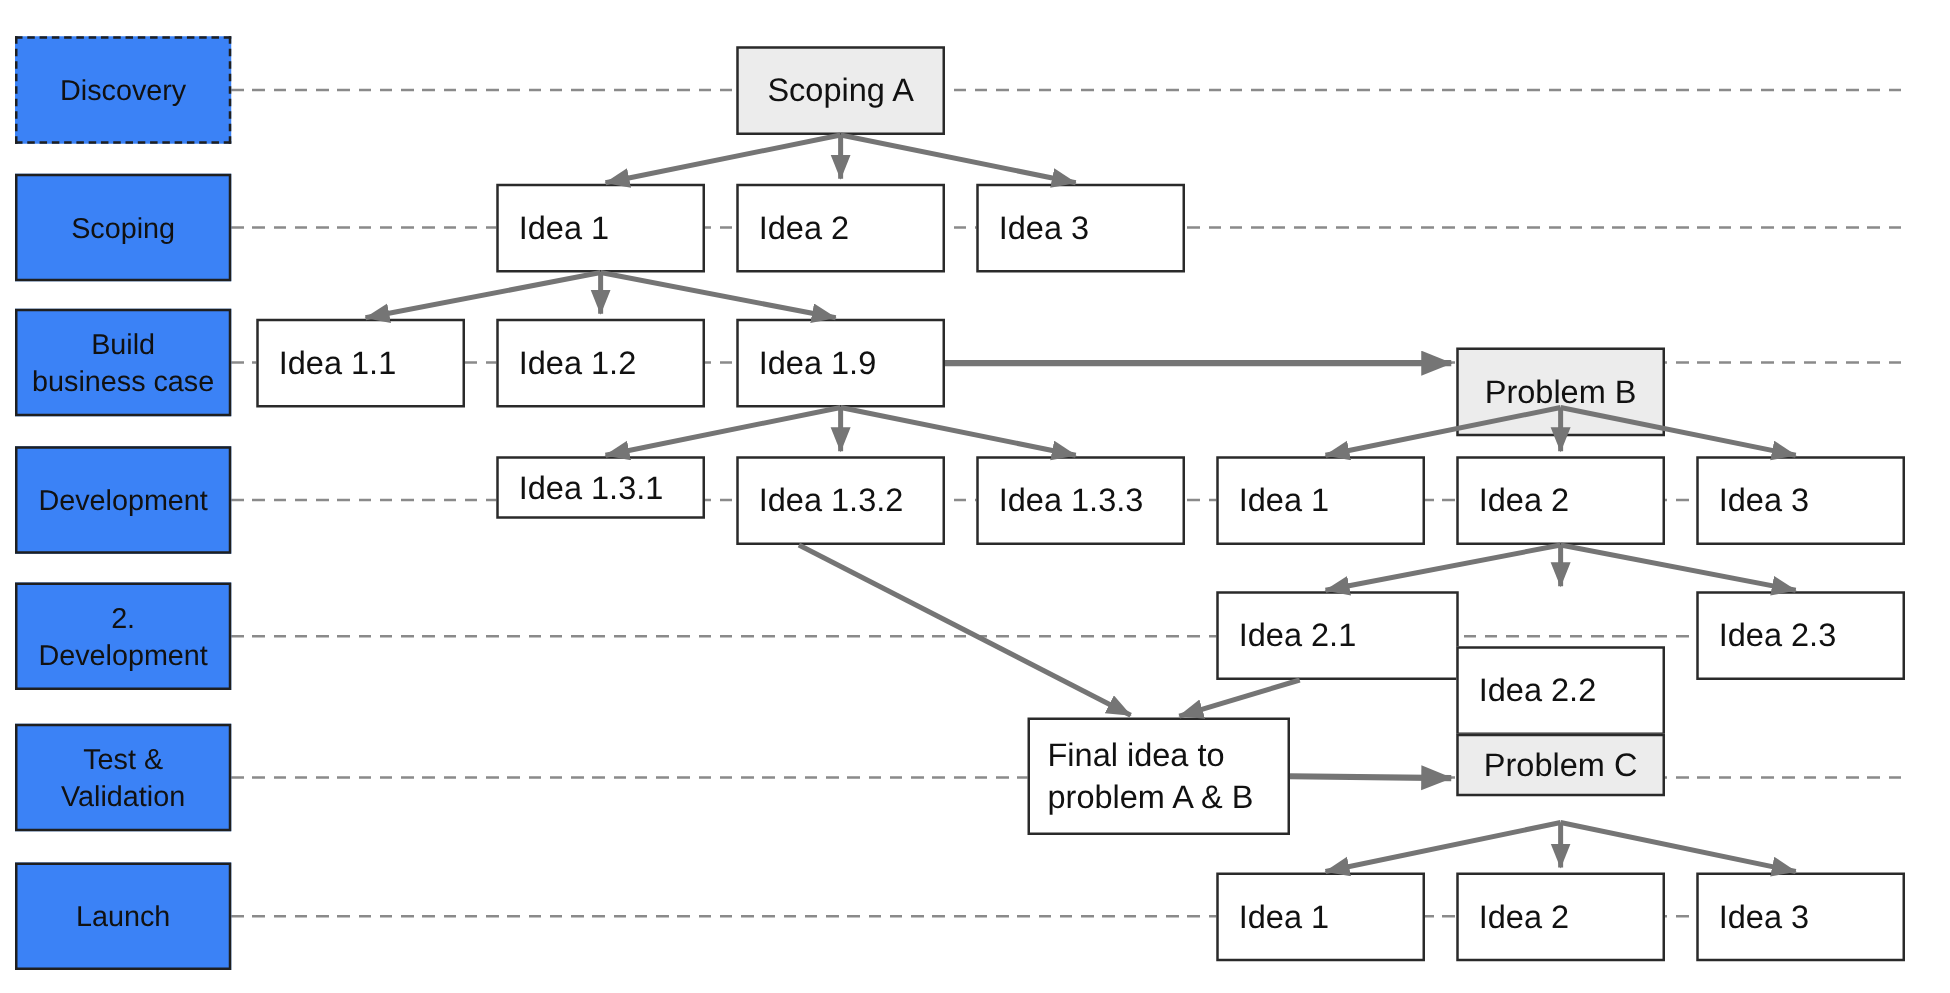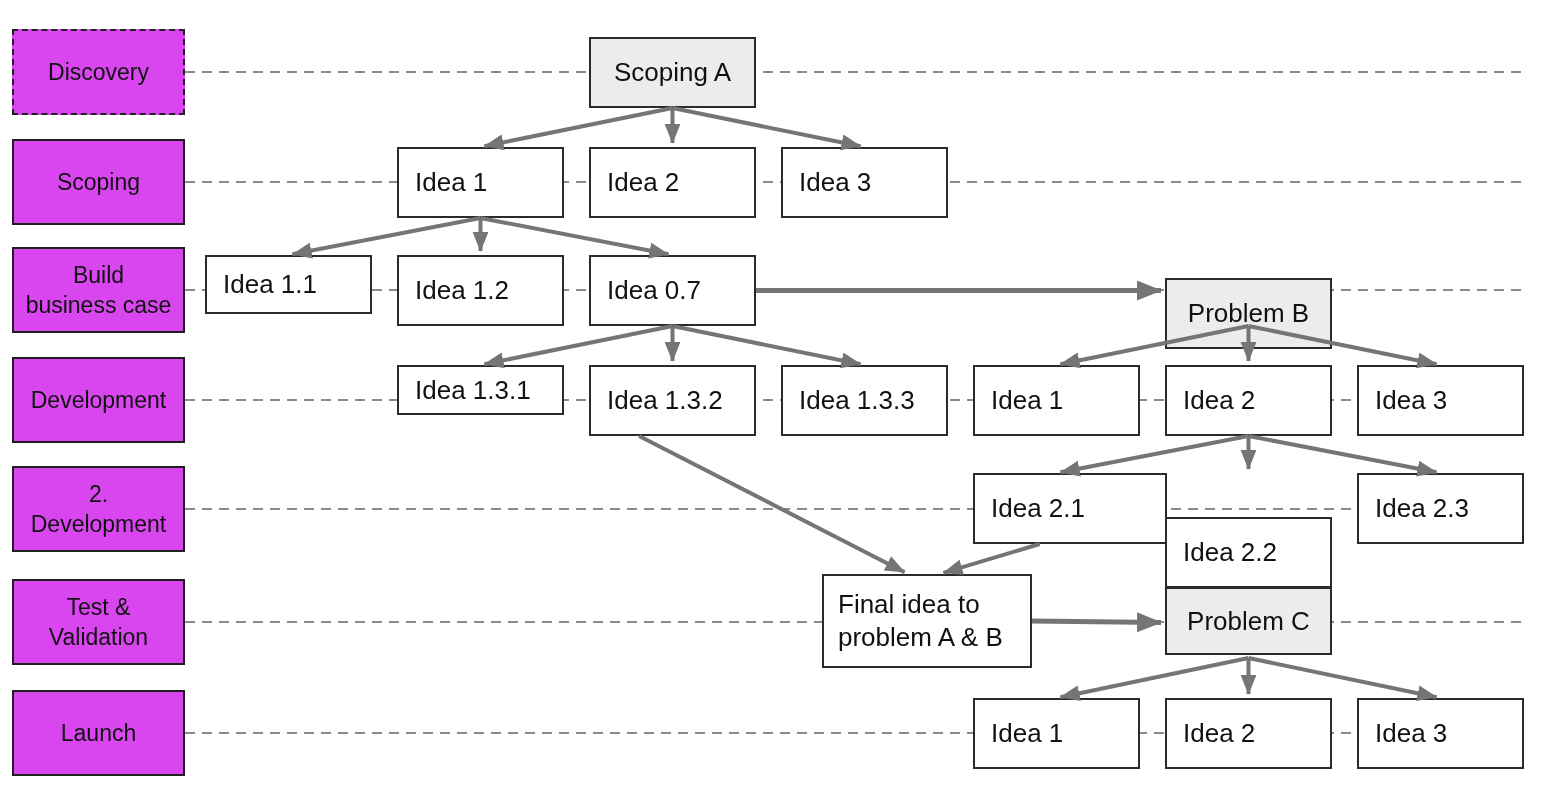--- a/index.html
+++ b/index.html
@@ -5,21 +5,21 @@
   html,body{margin:0;padding:0;background:#fff;}
   .canvas{
     position:relative;width:1560px;height:794px;background:#ffffff;
     font-family:"Liberation Sans",sans-serif;overflow:hidden;
   }
   .lane{
     position:absolute;height:2px;z-index:1;
     background:repeating-linear-gradient(90deg,#8a8a8a 0,#8a8a8a 10px,transparent 10px,transparent 17px);
   }
   .stage{
-    position:absolute;box-sizing:border-box;background:#d946ef;
+    position:absolute;box-sizing:border-box;background:#3b82f6;
     border:2px solid #1f1f1f;display:flex;align-items:center;justify-content:center;
     text-align:center;font-size:23px;line-height:30px;color:#111;z-index:2;
     white-space:pre-line;
   }
   .stage.dashed{border-style:dashed;}
   .node{
     position:absolute;box-sizing:border-box;background:#ffffff;
     border:2px solid #2a2a2a;display:flex;align-items:center;
     font-size:26px;color:#111;z-index:2;
   }
@@ -51,35 +51,35 @@
 Development</div>
       <div class="stage" style="left: 12px; top: 579px; width: 173px; height: 86px;">Test &amp;
 Validation</div>
       <div class="stage" style="left: 12px; top: 690px; width: 173px; height: 86px;">Launch</div>
     </div>
   <div id="nodes">
       <div class="node problem" style="left: 589px; top: 37px; width: 167px; height: 71px;">Scoping A</div>
       <div class="node idea" style="left: 397px; top: 147px; width: 167px; height: 71px;">Idea 1</div>
       <div class="node idea" style="left: 589px; top: 147px; width: 167px; height: 71px;">Idea 2</div>
       <div class="node idea" style="left: 781px; top: 147px; width: 167px; height: 71px;">Idea 3</div>
-      <div class="node idea" style="left: 205px; top: 255px; width: 167px; height: 59px;">Idea 1.1</div>
+      <div class="node idea" style="left: 205px; top: 255px; width: 167px; height: 71px;">Idea 1.1</div>
       <div class="node idea" style="left: 397px; top: 255px; width: 167px; height: 71px;">Idea 1.2</div>
-      <div class="node idea" style="left: 589px; top: 255px; width: 167px; height: 71px;">Idea 0.7</div>
+      <div class="node idea" style="left: 589px; top: 255px; width: 167px; height: 71px;">Idea 1.9</div>
       <div class="node problem" style="left: 1165px; top: 255px; width: 167px; height: 71px; margin-top: 23px;">Problem B</div>
       <div class="node idea" style="left: 397px; top: 365px; width: 167px; height: 50px;">Idea 1.3.1</div>
       <div class="node idea" style="left: 589px; top: 365px; width: 167px; height: 71px;">Idea 1.3.2</div>
       <div class="node idea" style="left: 781px; top: 365px; width: 167px; height: 71px;">Idea 1.3.3</div>
       <div class="node idea" style="left: 973px; top: 365px; width: 167px; height: 71px;">Idea 1</div>
       <div class="node idea" style="left: 1165px; top: 365px; width: 167px; height: 71px;">Idea 2</div>
       <div class="node idea" style="left: 1357px; top: 365px; width: 167px; height: 71px;">Idea 3</div>
       <div class="node idea" style="left: 973px; top: 473px; width: 194px; height: 71px;">Idea 2.1</div>
       <div class="node idea" style="left: 1165px; top: 473px; width: 167px; height: 71px; margin-top: 44px;">Idea 2.2</div>
       <div class="node idea" style="left: 1357px; top: 473px; width: 167px; height: 71px;">Idea 2.3</div>
       <div class="node final" style="left: 822px; top: 574px; width: 210px; height: 94px;">Final idea to problem A &amp; B</div>
-      <div class="node problem" style="left: 1165px; top: 587px; width: 167px; height: 68px;">Problem C</div>
+      <div class="node problem" style="left: 1165px; top: 587px; width: 167px; height: 50px;">Problem C</div>
       <div class="node idea" style="left: 973px; top: 698px; width: 167px; height: 71px;">Idea 1</div>
       <div class="node idea" style="left: 1165px; top: 698px; width: 167px; height: 71px;">Idea 2</div>
       <div class="node idea" style="left: 1357px; top: 698px; width: 167px; height: 71px;">Idea 3</div>
     </div>
   <svg id="arrows" class="arrows" width="1560" height="794">
     <defs>
       <marker id="ah" markerWidth="6" markerHeight="5" refX="4.8" refY="2" orient="auto" markerUnits="strokeWidth">
         <path d="M0,0 L5,2 L0,4 Z" fill="#757575"></path>
       </marker>
     </defs>

